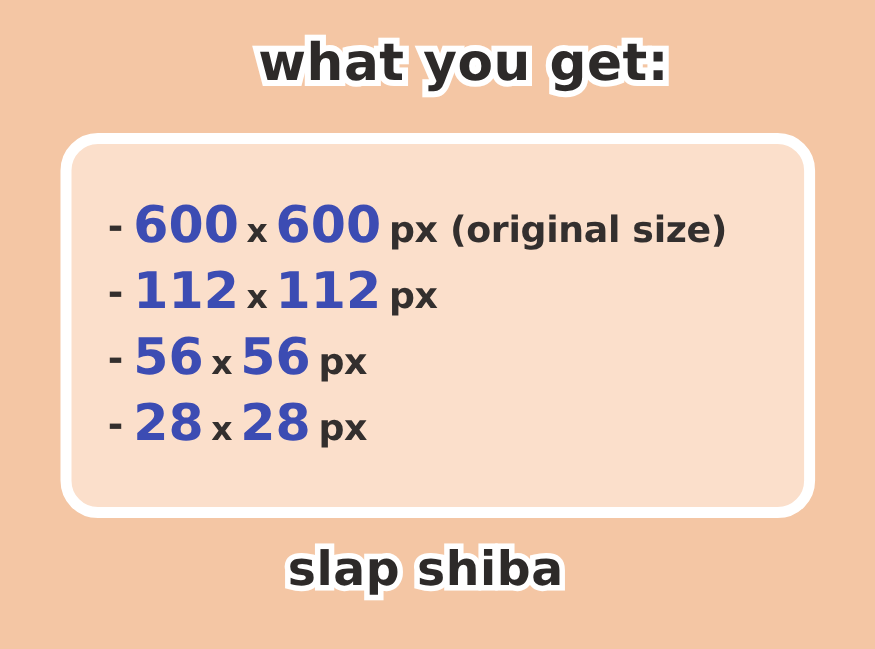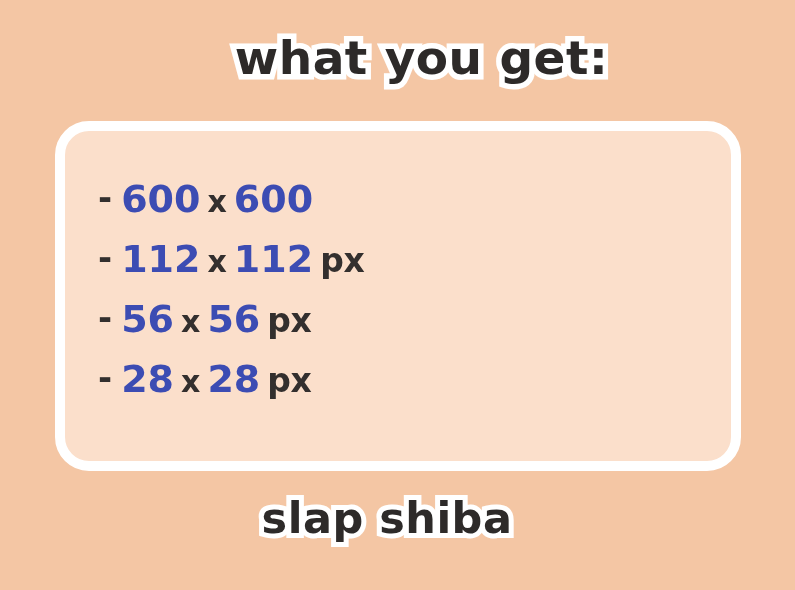--- a/index.html
+++ b/index.html
@@ -69,21 +69,21 @@
     font-size:34px;
     font-weight:bold;
     color:#332f2e;
     margin-right:9px;
     position:relative;
     top:-3px;
   }
 
   .num {
     font-family:"DejaVu Sans", sans-serif;
-    font-size:38px;
+    font-size:46px;
     font-weight:bold;
     color:#3c4cb3;
     -webkit-text-stroke:2.5px #fbdfcb;
     paint-order:stroke fill;
   }
 
   .sep {
     font-family:"DejaVu Sans", sans-serif;
     font-size:30px;
     font-weight:bold;
@@ -129,20 +129,21 @@
 </div>
 
 <div class="card">
   <div class="list">
 
     <div class="list-item">
       <span class="dash">-</span>
       <span class="num">600</span>
       <span class="sep">x</span>
       <span class="num">600</span>
+      <span class="suffix">px (original size)</span>
     </div>
 
     <div class="list-item">
       <span class="dash">-</span>
       <span class="num">112</span>
       <span class="sep">x</span>
       <span class="num">112</span>
       <span class="suffix">px</span>
     </div>
 

